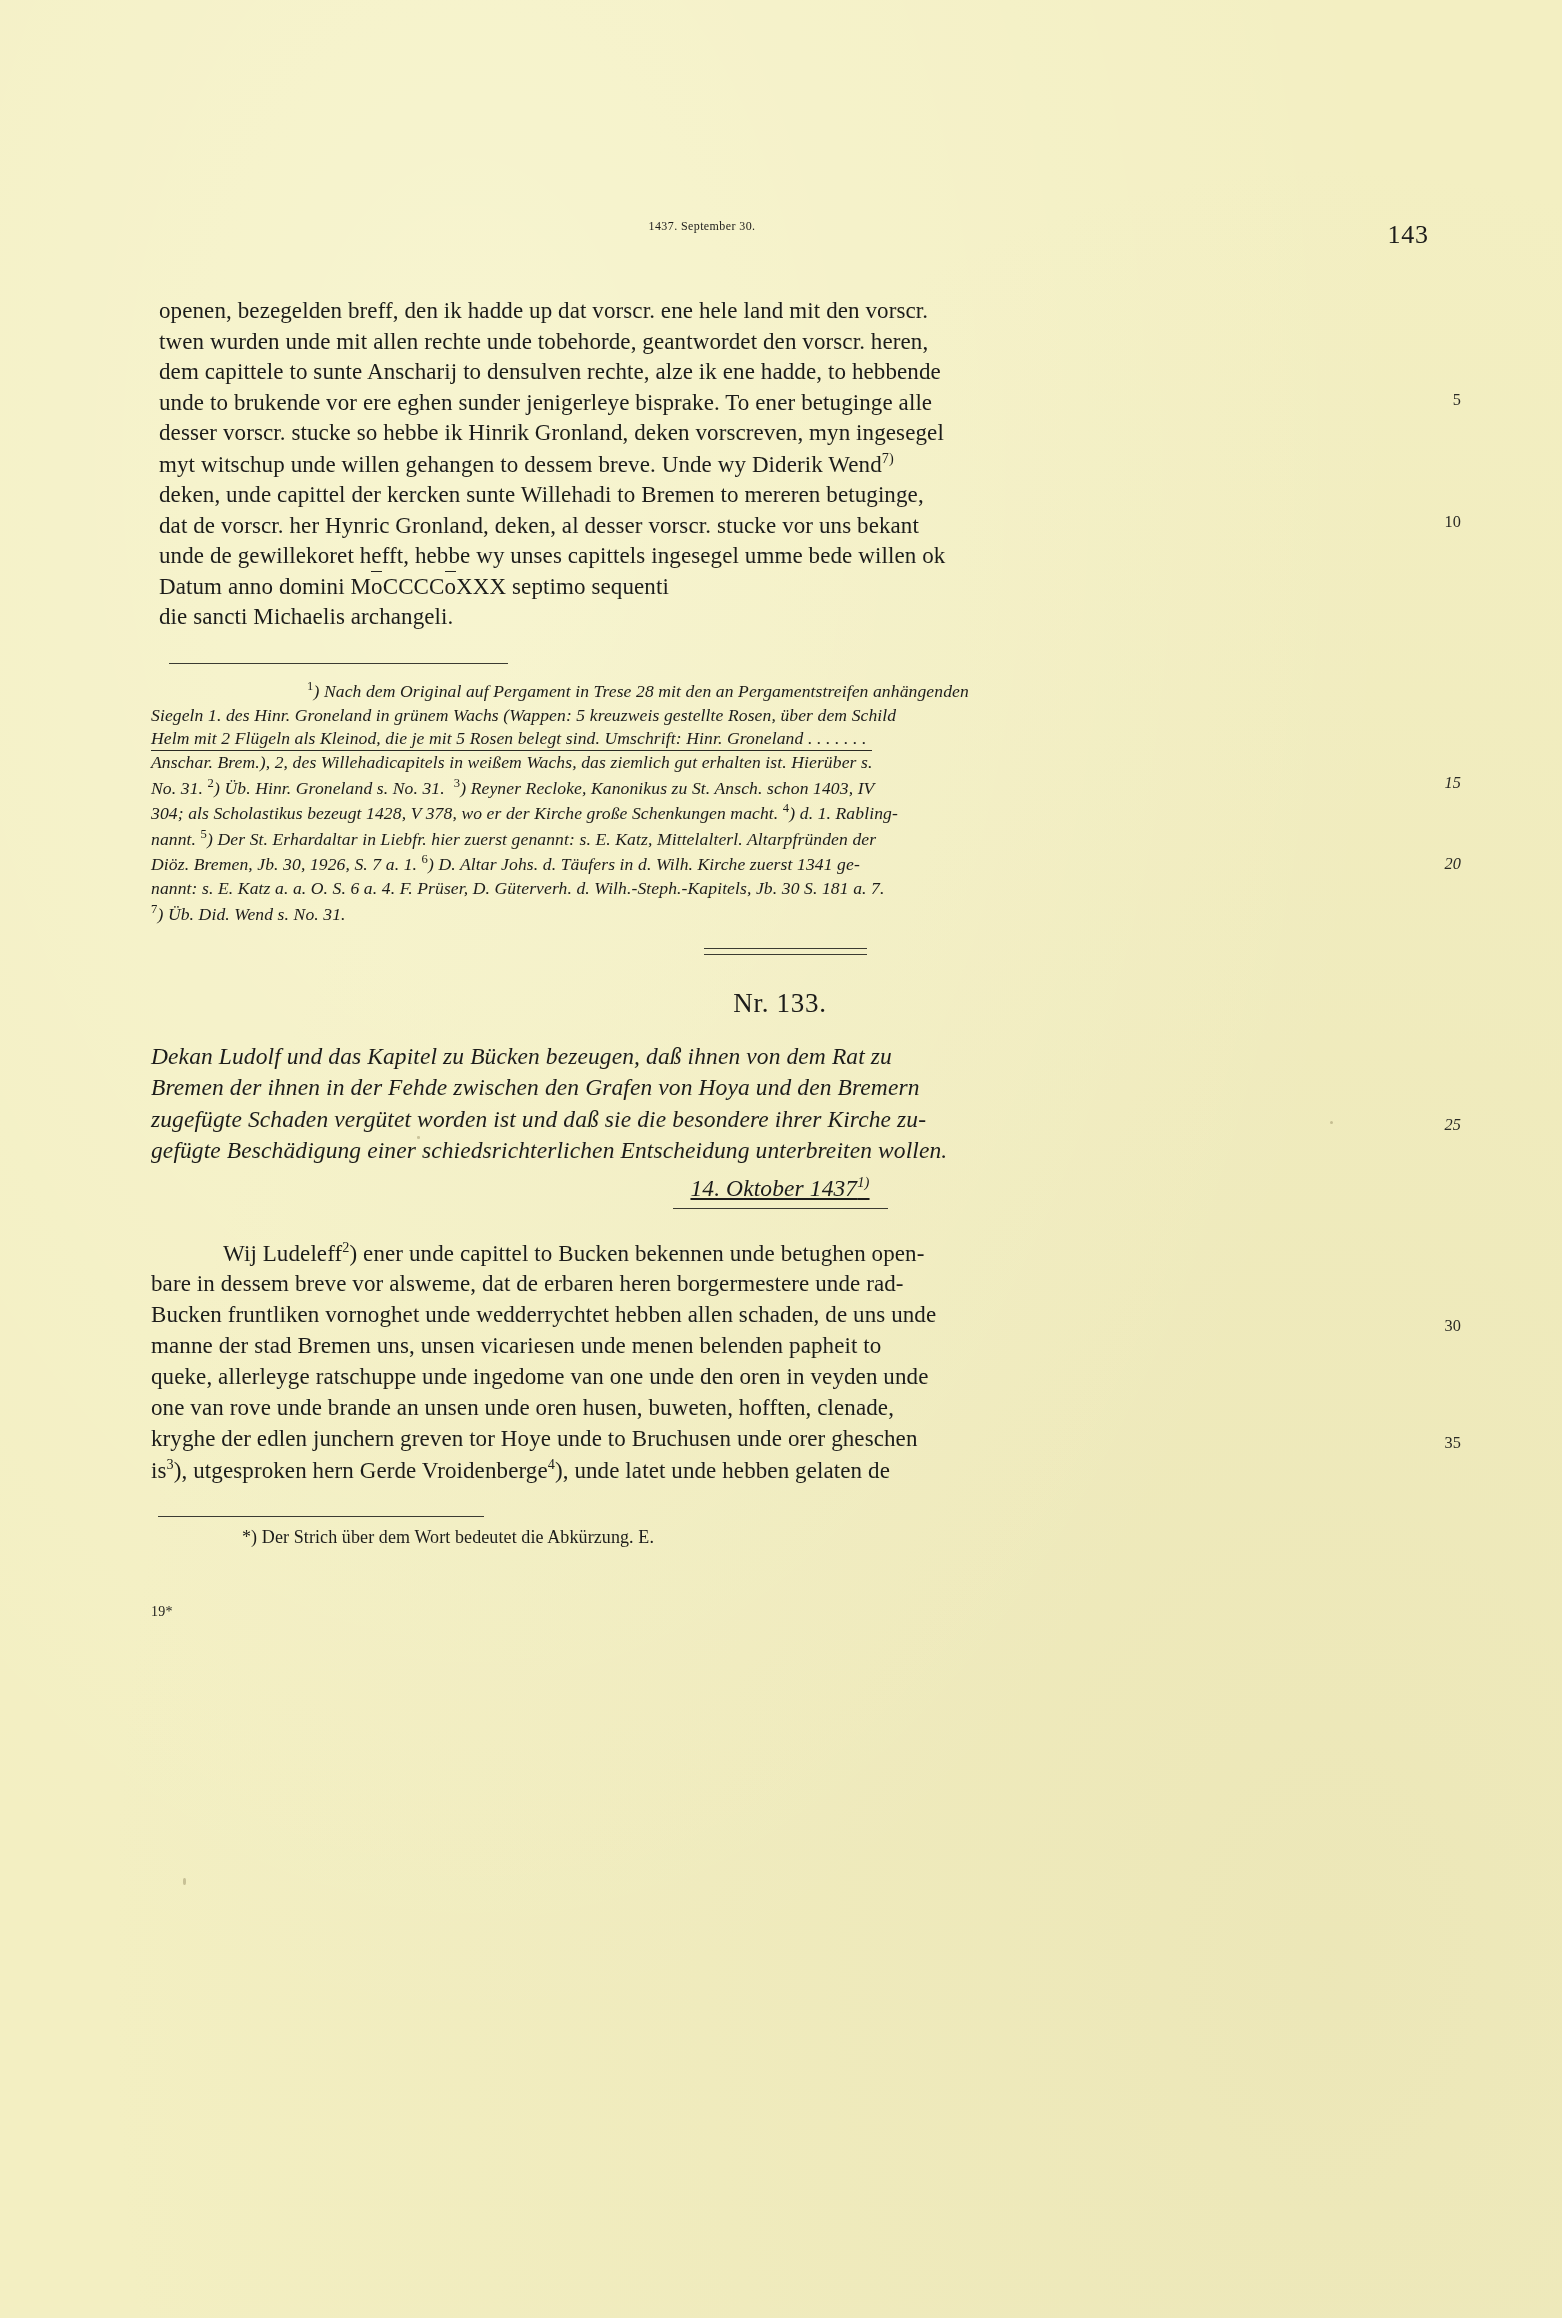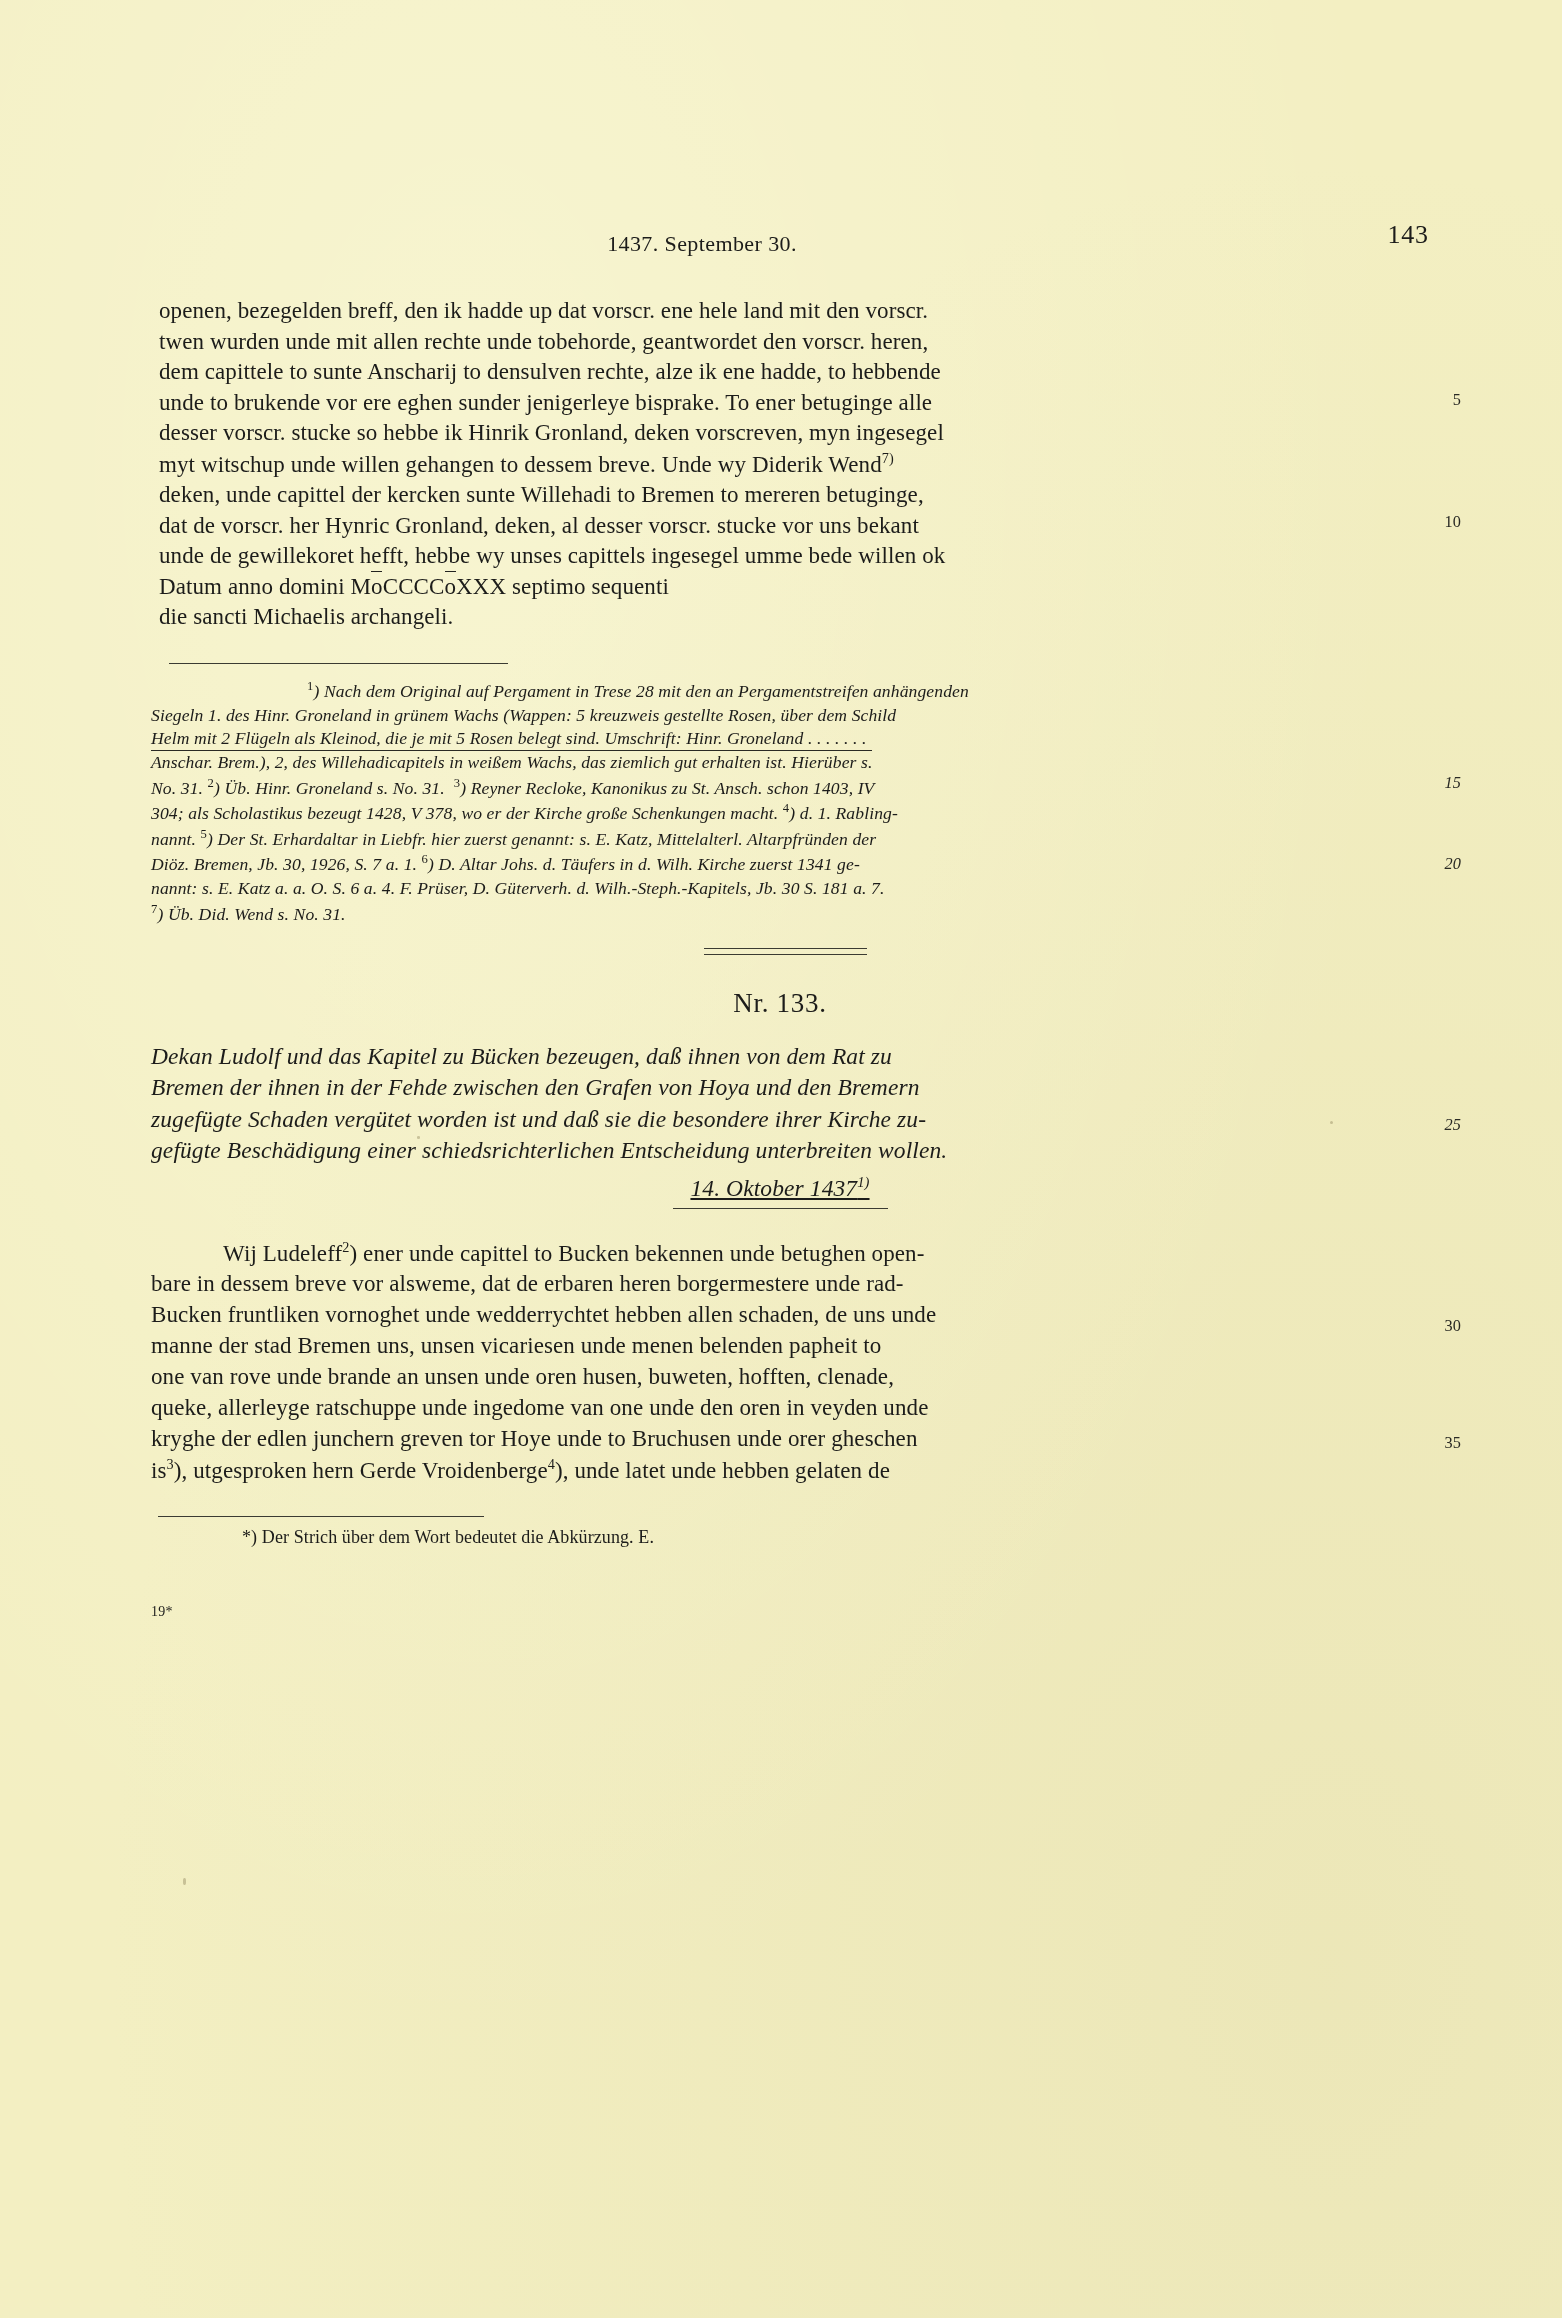--- a/index.html
+++ b/index.html
@@ -41,22 +41,22 @@
 
   
   .runhead {
     position: relative;
     height: 46px;
   }
   .runhead-center {
     position: absolute;
     left: 50%;
     transform: translateX(-50%) translateX(-78px);
-    top: 16px;
-    font-size: 22px;
+    top: 4px;
+    font-size: 12px;
     letter-spacing: 0.4px;
     white-space: nowrap;
   }
   .runhead-page {
     position: absolute;
     right: -19.6px;
     top: 5.2px;
     font-size: 26px;
     letter-spacing: 0.7px;
   }
@@ -288,22 +288,22 @@
     </div>
 
     <div class="body-block2">
       <div class="linenum" style="top:77px;">30</div>
       <div class="linenum" style="top:194px;">35</div>
 
       <span class="ln"><span class="indent"></span><span>Wij Ludeleff</span><span class="sup">2</span><span>) ener unde capittel to Bucken bekennen unde betughen open-</span></span>
       <span class="ln">bare in dessem breve vor alsweme, dat de erbaren heren borgermestere unde rad-</span>
       <span class="ln">Bucken fruntliken vornoghet unde wedderrychtet hebben allen schaden, de uns unde</span>
       <span class="ln">manne der stad Bremen uns, unsen vicariesen unde menen belenden papheit to</span>
+      <span class="ln">queke, allerleyge ratschuppe unde ingedome van one unde den oren in veyden unde</span>
       <span class="ln">one van rove unde brande an unsen unde oren husen, buweten, hofften, clenade,</span>
-      <span class="ln">queke, allerleyge ratschuppe unde ingedome van one unde den oren in veyden unde</span>
       <span class="ln">kryghe der edlen junchern greven tor Hoye unde to Bruchusen unde orer gheschen</span>
       <span class="ln"><span>is</span><span class="sup">3</span><span>), utgesproken hern Gerde Vroidenberge</span><span class="sup">4</span><span>), unde latet unde hebben gelaten de</span></span>
     </div>
 
     <div class="fn-rule2"></div>
     <div class="fn-bottom">*) Der Strich über dem Wort bedeutet die Abkürzung.  E.</div>
 
     <div class="signature">19*</div>
 
   </div>

